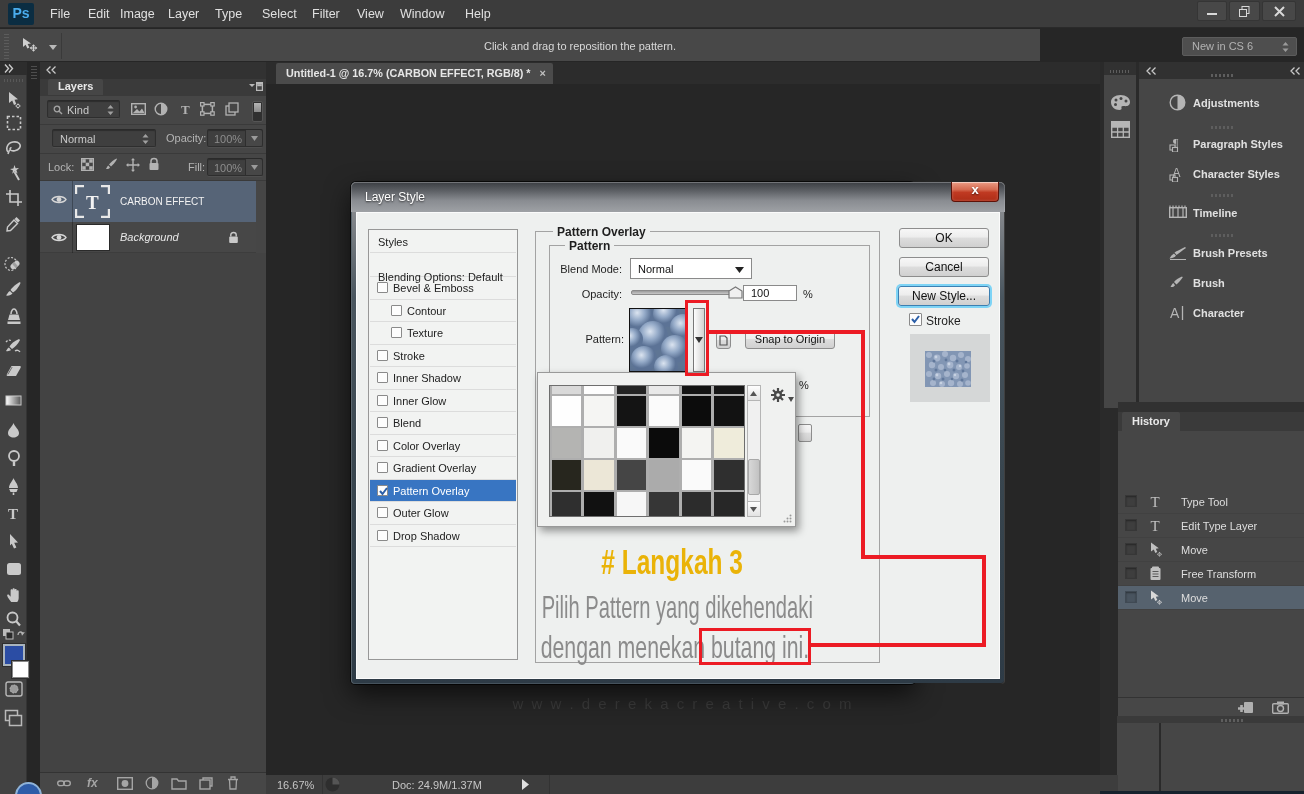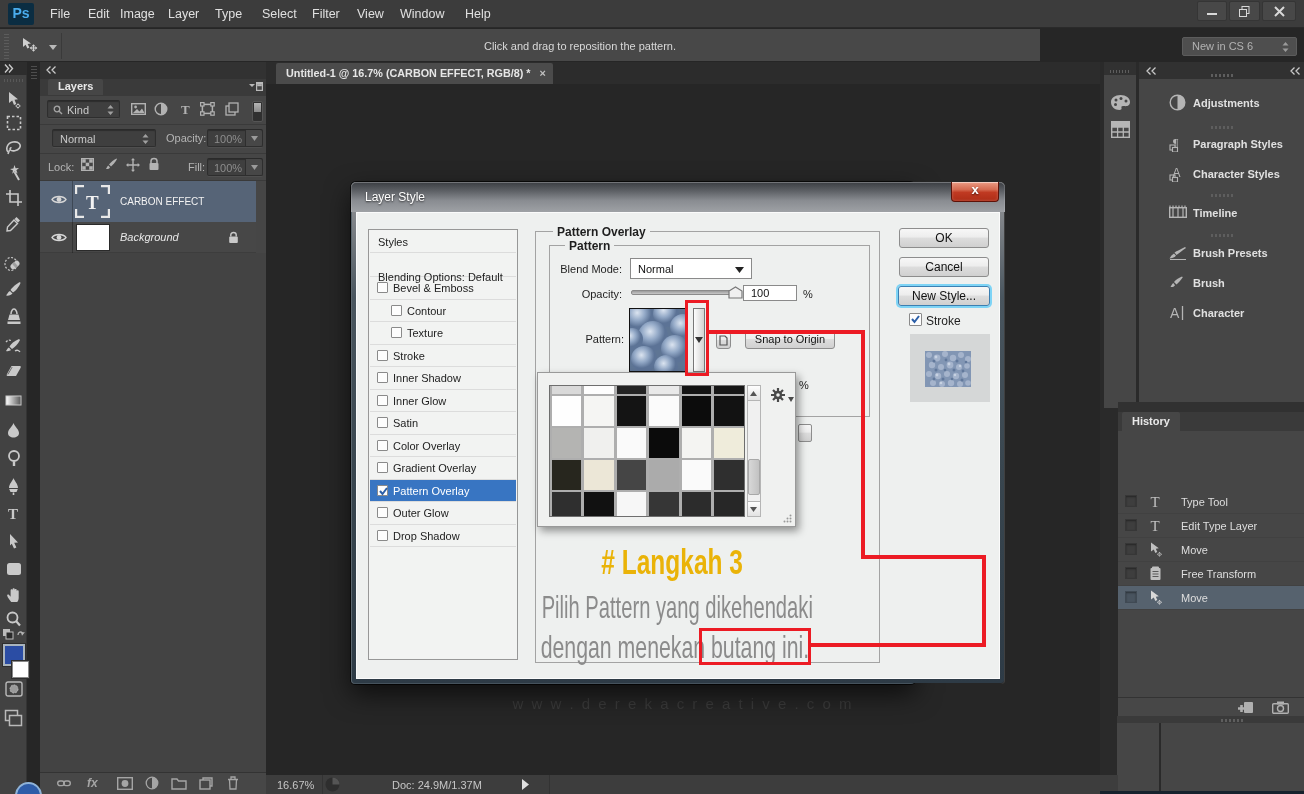--- a/index.html
+++ b/index.html
@@ -671,21 +671,21 @@
       <div class="slrow" style="top:137px;">
           <span class="cb" style="left:7px;top:5px;"></span>
           <span style="position:absolute;left:23px;top:5px;">Inner Shadow</span>
         </div>
       <div class="slrow" style="top:159.5px;">
           <span class="cb" style="left:7px;top:5px;"></span>
           <span style="position:absolute;left:23px;top:5px;">Inner Glow</span>
         </div>
       <div class="slrow" style="top:182px;">
           <span class="cb" style="left:7px;top:5px;"></span>
-          <span style="position:absolute;left:23px;top:5px;">Satin</span>
+          <span style="position:absolute;left:23px;top:5px;">Blend</span>
         </div>
       <div class="slrow" style="top:204.5px;">
           <span class="cb" style="left:7px;top:5px;"></span>
           <span style="position:absolute;left:23px;top:5px;">Color Overlay</span>
         </div>
       <div class="slrow" style="top:227px;">
           <span class="cb" style="left:7px;top:5px;"></span>
           <span style="position:absolute;left:23px;top:5px;">Gradient Overlay</span>
         </div>
       <div class="slrow" style="top:249.5px;background:#3875c2;color:#fff;">

